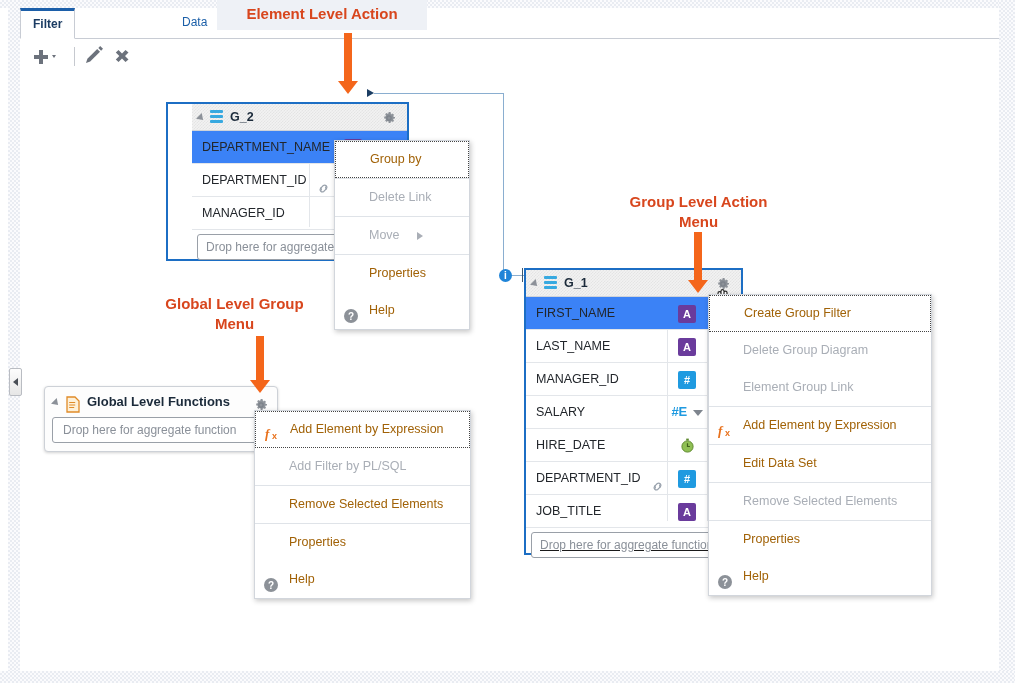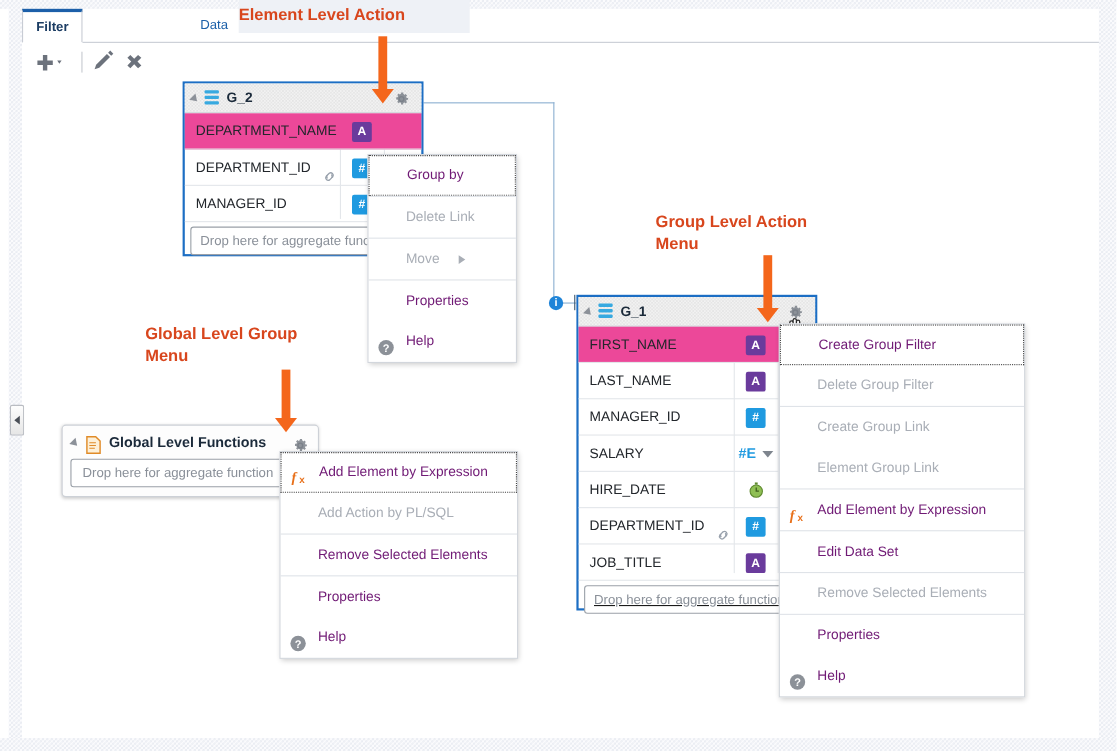--- a/index.html
+++ b/index.html
@@ -77,21 +77,21 @@
   .twisty{position:absolute;left:6px;top:10px;
     border-left:6px solid #8c9199;border-top:4px solid transparent;border-bottom:4px solid transparent;
     transform:rotate(45deg);}
   .grp-icon{position:absolute;left:18px;top:6px;width:13px;height:14px;}
   .grp-icon i{display:block;height:3px;background:#37a9e0;margin-bottom:2px;border-radius:1px;}
   .grp-title{position:absolute;left:38px;top:0;}
   .grp-gear{position:absolute;top:5px;width:16px;height:16px;cursor:pointer;}
 
   .row{height:32px;line-height:32px;border-bottom:1px solid #e3e6ea;position:relative;display:block;}
   .row:last-of-type{border-bottom:none;}
-  .row.sel{background:#ec4899;}
+  .row.sel{background:#3b82f6;}
   .row-name{position:absolute;left:10px;top:0;font-size:12.5px;color:#22262b;white-space:nowrap;}
   .row-type{position:absolute;top:0;width:40px;text-align:center;}
   .cell-div{position:absolute;top:0;bottom:0;width:1px;background:#e3e6ea;}
 
   .badge{display:inline-block;width:18px;height:18px;line-height:18px;text-align:center;
     color:#fff;font-size:11px;font-weight:bold;border-radius:2px;vertical-align:middle;}
   .badge.txt{background:#6a3b9c;}
   .badge.num{background:#1f9ae0;}
   .linkico{display:inline-block;width:12px;height:12px;margin-left:3px;vertical-align:middle;}
 
@@ -99,42 +99,41 @@
     margin:4px 5px 5px 5px;height:24px;line-height:24px;
     border:1px solid #9aa0a8;border-radius:3px;background:#fff;
     color:#8a9099;font-size:12px;padding-left:8px;overflow:hidden;white-space:nowrap;
   }
 
   
   #glob{
     position:absolute;left:44px;top:386px;width:232px;height:64px;
     background:#fdfdfd;border:1px solid #cdd1d7;border-radius:4px;
     box-shadow:0 1px 3px rgba(0,0,0,.18);
-    margin-left:12px;
   }
   #glob-hdr{height:30px;line-height:30px;position:relative;font-weight:bold;color:#1b2a3a;font-size:13px;}
   #glob-dz{margin:0 7px;height:24px;line-height:24px;border:1px solid #9aa0a8;border-radius:3px;
     background:#fff;color:#8a9099;font-size:12px;padding-left:10px;white-space:nowrap;overflow:hidden;}
 
   
   .menu{
     position:absolute;background:#fff;border:1px solid #d2d6dc;
     box-shadow:1px 2px 5px rgba(0,0,0,.22);z-index:40;
   }
   .mi{position:relative;height:37px;line-height:37px;padding-left:34px;
-      font-size:12.5px;color:#701a75;white-space:nowrap;cursor:pointer;}
+      font-size:12.5px;color:#a16207;white-space:nowrap;cursor:pointer;}
   .mi.dis{color:#a9aeb6;cursor:default;}
   .mi.sep{border-top:1px solid #dfe3e8;}
   .mi.hl{border:1px dotted #444;height:35px;line-height:35px;}
   .mi .mi-ico{position:absolute;left:8px;top:50%;transform:translateY(-50%);width:18px;height:18px;}
   .mi .arrow{position:absolute;right:46px;top:15px;border-left:6px solid #a9aeb6;
              border-top:4px solid transparent;border-bottom:4px solid transparent;}
 
   
-  .anno{position:absolute;color:#d8461d;font-weight:bold;font-size:15px;line-height:20px;}
+  .anno{position:absolute;color:#d8461d;font-weight:bold;font-size:15px;text-align:center;line-height:20px;}
   .arrow-d{position:absolute;}
   .arrow-d .shaft{position:absolute;left:6px;top:0;width:8px;background:#f4661b;}
   .arrow-d .head{position:absolute;left:0;border-left:10px solid transparent;
     border-right:10px solid transparent;border-top:13px solid #f4661b;}
 
   
   #anno-elem-box{position:absolute;left:217px;top:0;width:210px;height:30px;background:#eef1f6;}
   
   .conn{position:absolute;background:#8aaed0;}
   .conn-arrow{position:absolute;border-left:7px solid #1b3d63;border-top:4px solid transparent;border-bottom:4px solid transparent;}
@@ -187,21 +186,21 @@
 
   <div id="canvas">
 
     <div class="conn-arrow" style="left:345px;top:17px;"></div>
     <div class="conn" style="left:352px;top:21px;width:130px;height:1px;"></div>
     <div class="conn" style="left:481px;top:21px;width:1px;height:183px;"></div>
     <div class="conn" style="left:481px;top:203px;width:28px;height:1px;"></div>
     <div class="info-ico" style="left:477px;top:197px;">i</div>
     <div class="conn" style="left:500px;top:196px;width:1px;height:14px;background:#3d566e;"></div>
 
-    <div class="group" id="g2" style="left:144px;top:2px;width:215px;height:155px;">
+    <div class="group" id="g2" style="left:144px;top:30px;width:215px;height:155px;padding-left:24px;">
       <div class="group-hdr">
         <span class="twisty"></span>
         <span class="grp-icon">
             <i></i>
             <i></i>
             <i></i>
           </span>
         <span class="grp-title">G_2</span>
         <span class="grp-gear" style="right:10px;">
           <svg width="16" height="16" viewBox="0 0 16 16">
@@ -347,32 +346,31 @@
       <div class="mi en"><span class="mi-ico"><svg width="16" height="16" viewBox="0 0 16 16">
             <circle cx="8" cy="8" r="7" fill="#8c9198"></circle>
             <text x="8" y="12" font-size="10" fill="#fff" text-anchor="middle" font-family="Liberation Sans, sans-serif" font-weight="bold">?</text>
           </svg></span><span>Help</span></div>
     </div>
   <div class="menu" id="menu-global" style="left:254px;top:410px;width:215px;">
       <div class="mi en hl"><span class="mi-ico"><svg width="18" height="18" viewBox="0 0 18 18">
             <text x="1" y="14" font-size="13" fill="#e8701a" font-family="Liberation Serif, serif" font-style="italic" font-weight="bold">f</text>
             <text x="8" y="15" font-size="9" fill="#e8701a" font-family="Liberation Sans, sans-serif" font-weight="bold">x</text>
           </svg></span><span>Add Element by Expression</span></div>
-      <div class="mi dis"><span>Add Action by PL/SQL</span></div>
+      <div class="mi dis"><span>Add Filter by PL/SQL</span></div>
       <div class="mi en sep"><span>Remove Selected Elements</span></div>
       <div class="mi en sep"><span>Properties</span></div>
       <div class="mi en"><span class="mi-ico"><svg width="16" height="16" viewBox="0 0 16 16">
             <circle cx="8" cy="8" r="7" fill="#8c9198"></circle>
             <text x="8" y="12" font-size="10" fill="#fff" text-anchor="middle" font-family="Liberation Sans, sans-serif" font-weight="bold">?</text>
           </svg></span><span>Help</span></div>
     </div>
   <div class="menu" id="menu-group" style="left:708px;top:294px;width:222px;">
       <div class="mi en hl"><span>Create Group Filter</span></div>
-      <div class="mi dis"><span>Delete Group Filter</span></div>
-      <div class="mi dis sep"><span>Create Group Link</span></div>
+      <div class="mi dis"><span>Delete Group Diagram</span></div>
       <div class="mi dis"><span>Element Group Link</span></div>
       <div class="mi en sep"><span class="mi-ico"><svg width="18" height="18" viewBox="0 0 18 18">
             <text x="1" y="14" font-size="13" fill="#e8701a" font-family="Liberation Serif, serif" font-style="italic" font-weight="bold">f</text>
             <text x="8" y="15" font-size="9" fill="#e8701a" font-family="Liberation Sans, sans-serif" font-weight="bold">x</text>
           </svg></span><span>Add Element by Expression</span></div>
       <div class="mi en sep"><span>Edit Data Set</span></div>
       <div class="mi dis sep"><span>Remove Selected Elements</span></div>
       <div class="mi en sep"><span>Properties</span></div>
       <div class="mi en"><span class="mi-ico"><svg width="16" height="16" viewBox="0 0 16 16">
             <circle cx="8" cy="8" r="7" fill="#8c9198"></circle>

